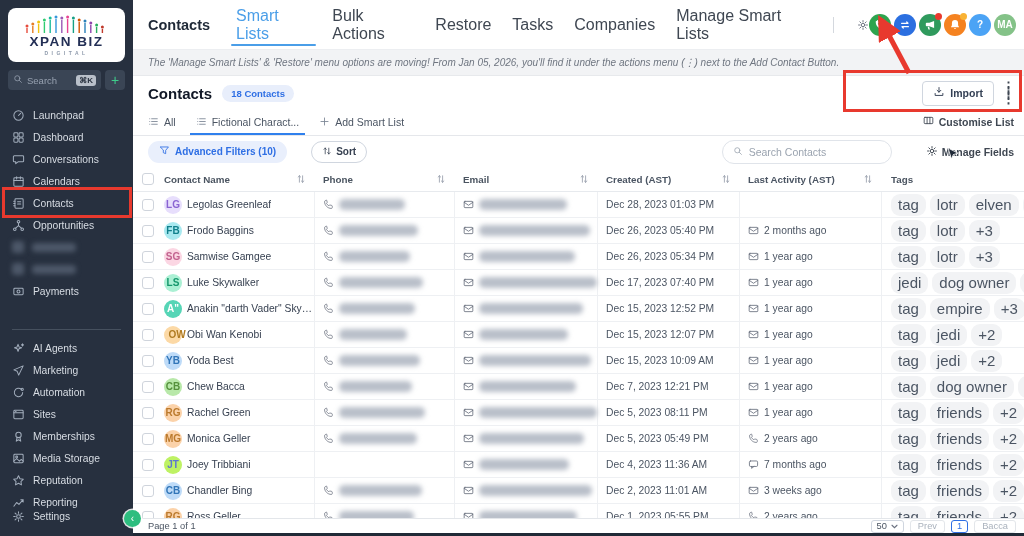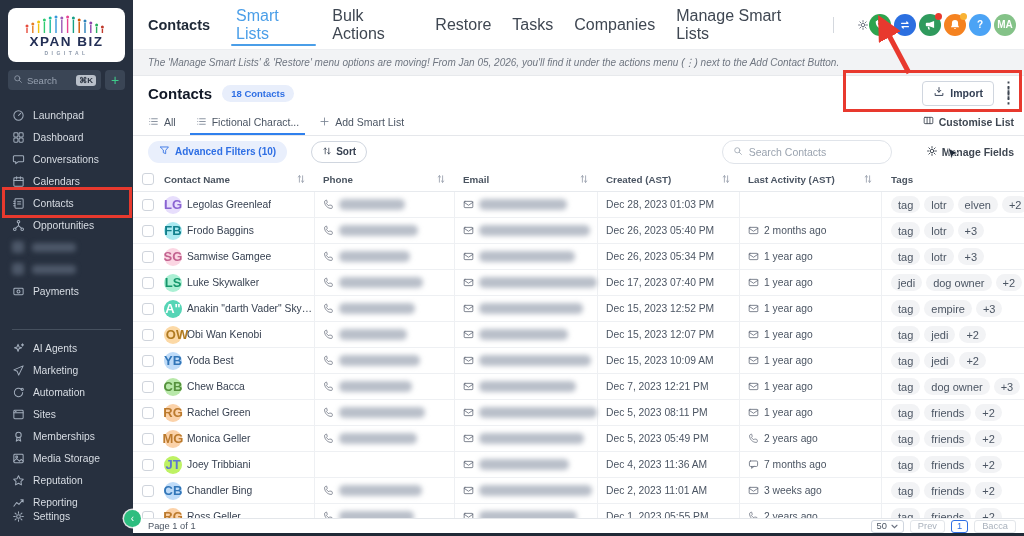--- a/index.html
+++ b/index.html
@@ -84,25 +84,25 @@
   .c-check{width:27px;padding-left:9px}
   .c-name{width:155px;gap:5px;padding-left:4px}
   .c-phone{width:140px;padding-left:8px;gap:5px}
   .c-email{width:143px;padding-left:8px;gap:5px}
   .c-created{width:142px;padding-left:8px;color:#4b5563}
   .c-activity{width:142px;padding-left:8px;gap:5px;color:#4b5563}
   .c-tags{width:142px;padding-left:9px;gap:4px}
   .trow .c-name,.trow .c-phone,.trow .c-email,.trow .c-created,.trow .c-activity{border-right:1px solid #eef0f3}
   .cbox{width:12px;height:12px;border:1.5px solid #cfd4dc;border-radius:3px;background:#fff;cursor:pointer;flex:none}
   .avatar{width:18px;height:18px;border-radius:50%;display:flex;align-items:center;justify-content:center;
-    font-size:13px;font-weight:bold;flex:none}
+    font-size:10px;font-weight:bold;flex:none}
   .rname{white-space:nowrap;overflow:hidden;text-overflow:ellipsis}
   .blur-bar{height:11px;border-radius:5px;background:#b9bfc9;filter:blur(2.5px)}
   .cell-ic{color:#6b7280;display:flex;flex:none}
-  .tagp{background:#f2f3f5;border-radius:9px;padding:2.5px 7px;font-size:11px;color:#4b5563;white-space:nowrap}
+  .tagp{background:#f2f3f5;border-radius:9px;padding:2.5px 7px;font-size:15px;color:#4b5563;white-space:nowrap}
   .hcell{display:flex;align-items:center;height:100%;flex:none}
   .hcell .sort{margin-left:auto;margin-right:10px;display:flex}
 
   .tfoot{height:15px;flex:none;display:flex;align-items:center;padding:0 8px 0 15px;border-top:1px solid #e3e6ea;
     font-size:9.3px;color:#4b5563;background:#fff}
   .pg-right{margin-left:auto;display:flex;gap:6px;align-items:center}
   .pg-select{border:1px solid #d0d6df;border-radius:3px;height:13px;display:flex;align-items:center;gap:4px;
     padding:0 5px;color:#4b5563;cursor:pointer}
   .pg-btn{border:1px solid #e3e6ea;border-radius:3px;height:13px;display:flex;align-items:center;padding:0 7px;
     color:#aab2bd;cursor:pointer}

